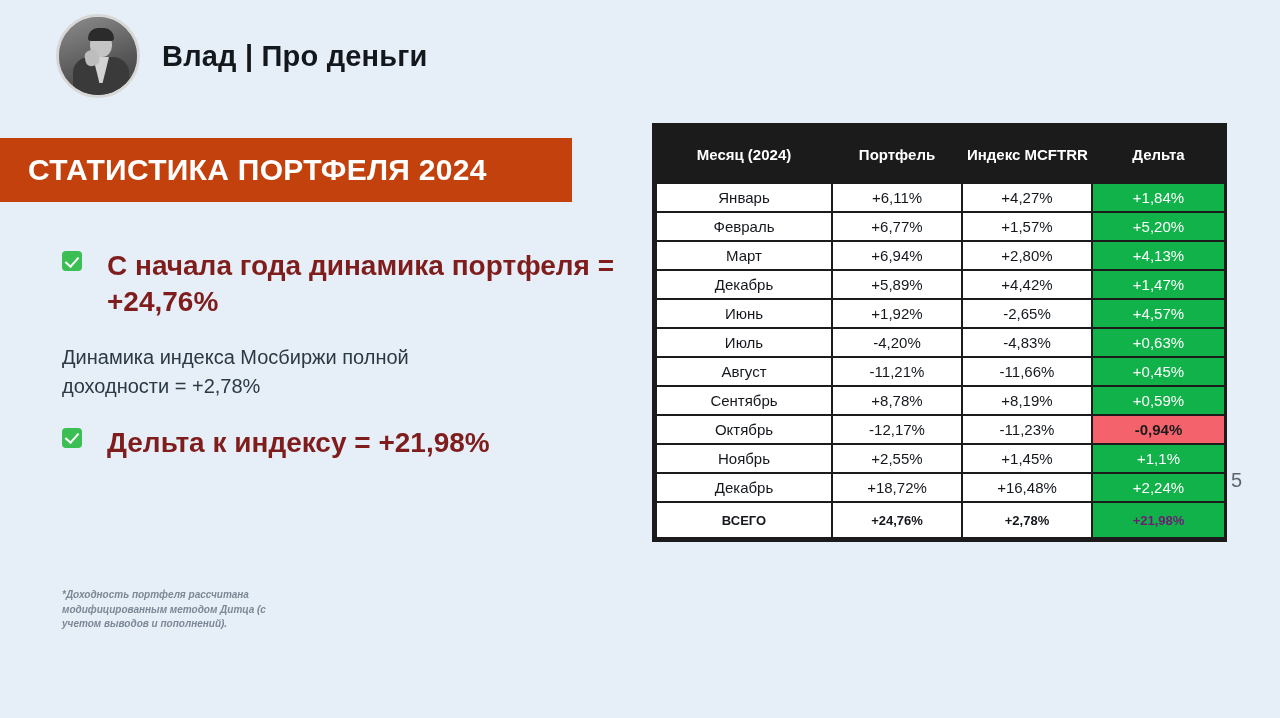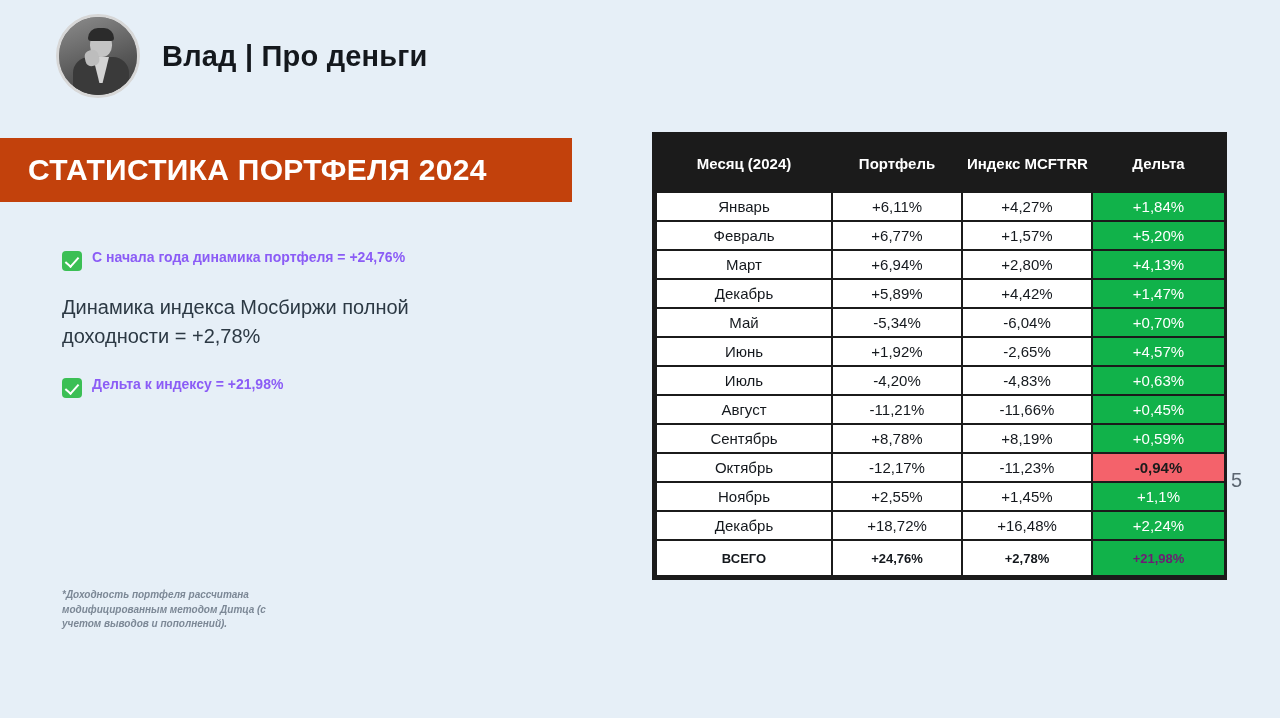--- a/index.html
+++ b/index.html
@@ -110,24 +110,25 @@
   .check::after {
     content: "";
     position: absolute;
     left: 6px; top: 2.5px;
     width: 6px; height: 11px;
     border: solid #fff;
     border-width: 0 2.6px 2.6px 0;
     transform: rotate(42deg);
   }
   .bullet-strong {
-    font-size: 14px;
-    font-weight: bold;
-    color: #8b5cf6;
+    font-size: 28px;
+    font-weight: bold;
+    color: #7f1d1d;
     line-height: 1.3;
+    margin-left: 15px;
   }
   .bullet-plain {
     font-size: 20px;
     color: #2c3944;
     line-height: 1.45;
     margin-bottom: 24px;
     max-width: 430px;
   }
 
   
@@ -146,21 +147,21 @@
   .page-num {
     position: absolute;
     right: 38px; bottom: 16px;
     font-size: 20px;
     color: #5c6671;
   }
 
   
   .table-wrap {
     position: absolute;
-    left: 652px; top: 132px;
+    left: 652px; top: 123px;
     width: 575px;
     background: #1b1b1b;
     padding: 3px;
   }
   table {
     border-collapse: collapse;
     width: 100%;
     table-layout: fixed;
   }
   th, td {
@@ -269,26 +270,20 @@
             <td>+2,80%</td>
             <td class="delta-pos">+4,13%</td>
           </tr>
           <tr>
             <td>Декабрь</td>
             <td>+5,89%</td>
             <td>+4,42%</td>
             <td class="delta-pos">+1,47%</td>
           </tr>
           <tr>
-            <td>Май</td>
-            <td>-5,34%</td>
-            <td>-6,04%</td>
-            <td class="delta-pos">+0,70%</td>
-          </tr>
-          <tr>
             <td>Июнь</td>
             <td>+1,92%</td>
             <td>-2,65%</td>
             <td class="delta-pos">+4,57%</td>
           </tr>
           <tr>
             <td>Июль</td>
             <td>-4,20%</td>
             <td>-4,83%</td>
             <td class="delta-pos">+0,63%</td>

